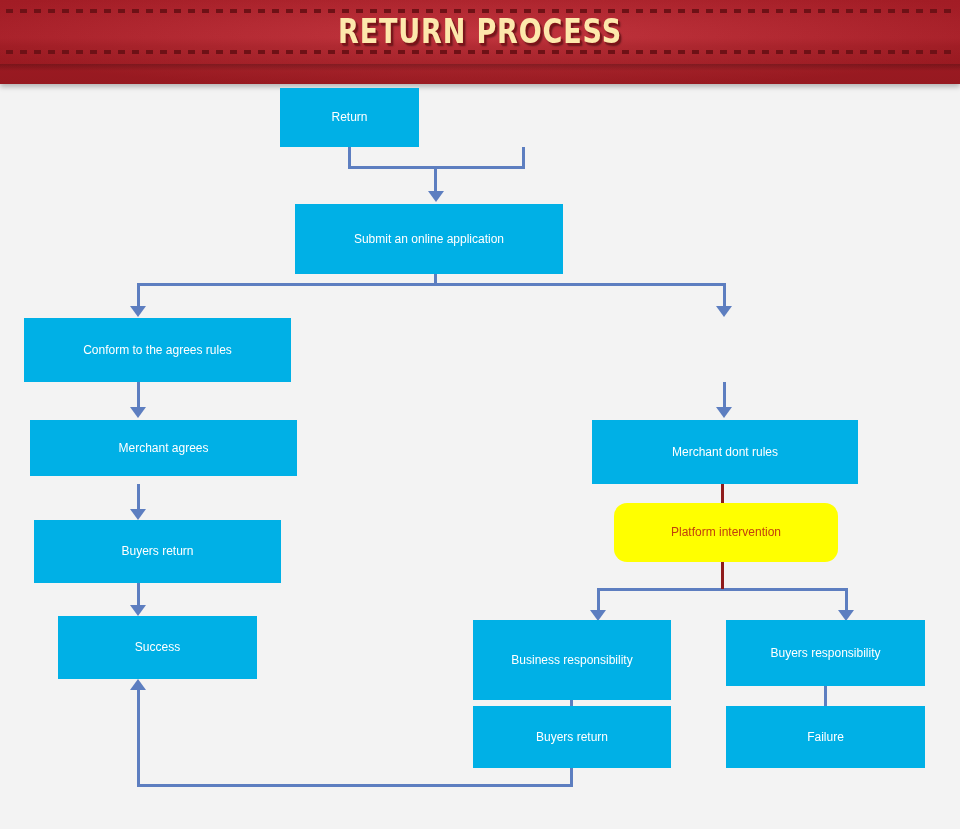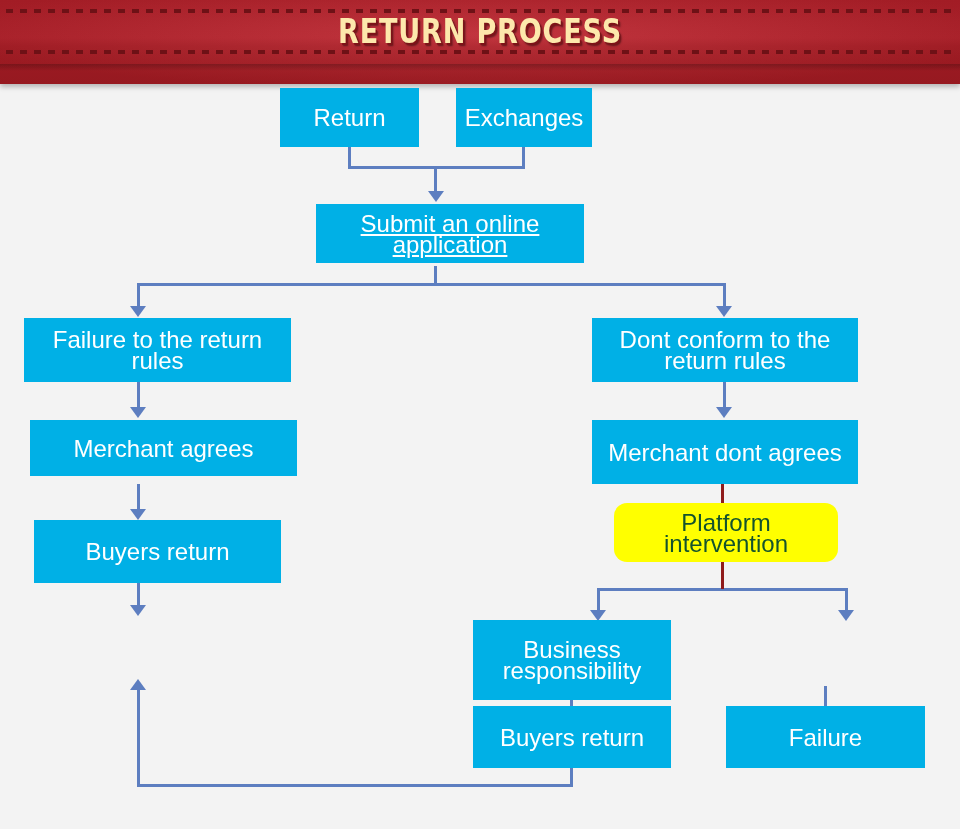--- a/index.html
+++ b/index.html
@@ -49,30 +49,30 @@
     position:absolute;left:0;top:64px;width:960px;height:7px;
     background:linear-gradient(180deg,rgba(0,0,0,.22) 0%,rgba(0,0,0,0) 100%);
   }
 
   
   .node{
     position:absolute;
     display:flex;align-items:center;justify-content:center;
     text-align:center;
     color:#ffffff;
-    font-size:24px;
+    font-size:12px;
     line-height:21px;
     box-sizing:border-box;
     padding:2px 6px;
     background:#00b0e6;
     z-index:5;
   }
   .node.yellow{
     background:#ffff00;
-    color:#14532d;
+    color:#c2410c;
     border-radius:13px;
     z-index:6;
   }
 
   
   .vline,.hline{position:absolute;background:#5d7ec0;z-index:3;}
   .vline{width:3px;}
   .hline{height:3px;}
   .vline.red,.hline.red{background:#8f1b1b;z-index:4;}
 
@@ -97,73 +97,73 @@
   <div class="banner">
     <div class="sheen"></div>
     <div class="dash top"></div>
     <div class="dash bottom"></div>
     <div class="banner-title">RETURN PROCESS</div>
   </div>
   <div class="banner-shadow"></div>
 
   <div class="node" style="left:280px;top:88px;width:139px;height:59px;">Return</div>
 
-  <div class="node" style="left:456px;top:88px;width:136px;height:59px;">Exchanges</div>
 
   <div class="vline" style="left:348px;top:147px;height:22px;"></div>
   <div class="vline" style="left:522px;top:147px;height:22px;"></div>
   <div class="hline" style="left:348px;top:166px;width:177px;"></div>
   <div class="vline" style="left:434px;top:166px;height:27px;"></div>
   <div class="arrow-down" style="left:428px;top:191px;"></div>
 
-  <div class="node" style="left:316px;top:204px;width:268px;height:59px;text-decoration:underline;">Submit an online application</div>
+  <div class="node" style="left:295px;top:204px;width:268px;height:70px;">Submit an online application</div>
 
   <div class="vline" style="left:434px;top:266px;height:19px;"></div>
   <div class="hline" style="left:137px;top:283px;width:589px;"></div>
   <div class="vline" style="left:137px;top:283px;height:25px;"></div>
   <div class="vline" style="left:723px;top:283px;height:25px;"></div>
   <div class="arrow-down" style="left:130px;top:306px;"></div>
   <div class="arrow-down" style="left:716px;top:306px;"></div>
 
-  <div class="node" style="left:24px;top:318px;width:267px;height:64px;">Failure to the return rules</div>
+  <div class="node" style="left:24px;top:318px;width:267px;height:64px;">Conform to the agrees rules</div>
 
-  <div class="node" style="left:592px;top:318px;width:266px;height:64px;">Dont conform to the return rules</div>
 
   <div class="vline" style="left:137px;top:382px;height:27px;"></div>
   <div class="arrow-down" style="left:130px;top:407px;"></div>
 
   <div class="vline" style="left:723px;top:382px;height:27px;"></div>
   <div class="arrow-down" style="left:716px;top:407px;"></div>
 
   <div class="node" style="left:30px;top:420px;width:267px;height:56px;">Merchant agrees</div>
 
-  <div class="node" style="left:592px;top:420px;width:266px;height:64px;">Merchant dont agrees</div>
+  <div class="node" style="left:592px;top:420px;width:266px;height:64px;">Merchant dont rules</div>
 
   <div class="vline" style="left:137px;top:484px;height:27px;"></div>
   <div class="arrow-down" style="left:130px;top:509px;"></div>
 
   <div class="vline red" style="left:721px;top:484px;height:105px;"></div>
 
   <div class="node" style="left:34px;top:520px;width:247px;height:63px;">Buyers return</div>
 
   <div class="node yellow" style="left:614px;top:503px;width:224px;height:59px;">Platform intervention</div>
 
   <div class="vline" style="left:137px;top:583px;height:27px;"></div>
   <div class="arrow-down" style="left:130px;top:605px;"></div>
 
   <div class="vline" style="left:721px;top:562px;height:28px;"></div>
   <div class="hline" style="left:597px;top:588px;width:251px;"></div>
   <div class="vline" style="left:597px;top:588px;height:24px;"></div>
   <div class="vline" style="left:845px;top:588px;height:24px;"></div>
   <div class="arrow-down" style="left:590px;top:610px;"></div>
   <div class="arrow-down" style="left:838px;top:610px;"></div>
 
+  <div class="node" style="left:58px;top:616px;width:199px;height:63px;">Success</div>
 
   <div class="node" style="left:473px;top:620px;width:198px;height:80px;">Business responsibility</div>
 
+  <div class="node" style="left:726px;top:620px;width:199px;height:66px;">Buyers responsibility</div>
 
   <div class="vline" style="left:570px;top:686px;height:21px;"></div>
   <div class="vline" style="left:824px;top:686px;height:21px;"></div>
 
   <div class="node" style="left:473px;top:706px;width:198px;height:62px;">Buyers return</div>
 
   <div class="node" style="left:726px;top:706px;width:199px;height:62px;">Failure</div>
 
   <div class="vline" style="left:570px;top:768px;height:19px;"></div>
   <div class="hline" style="left:137px;top:784px;width:436px;"></div>

